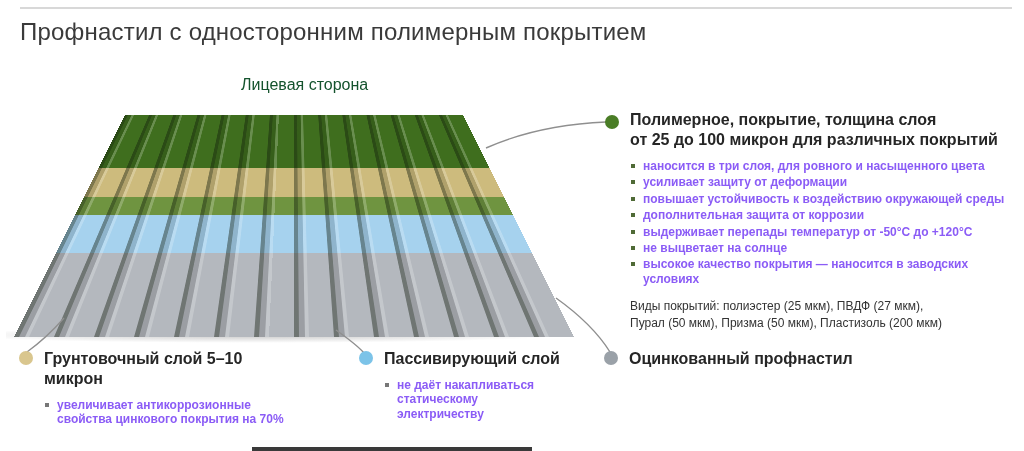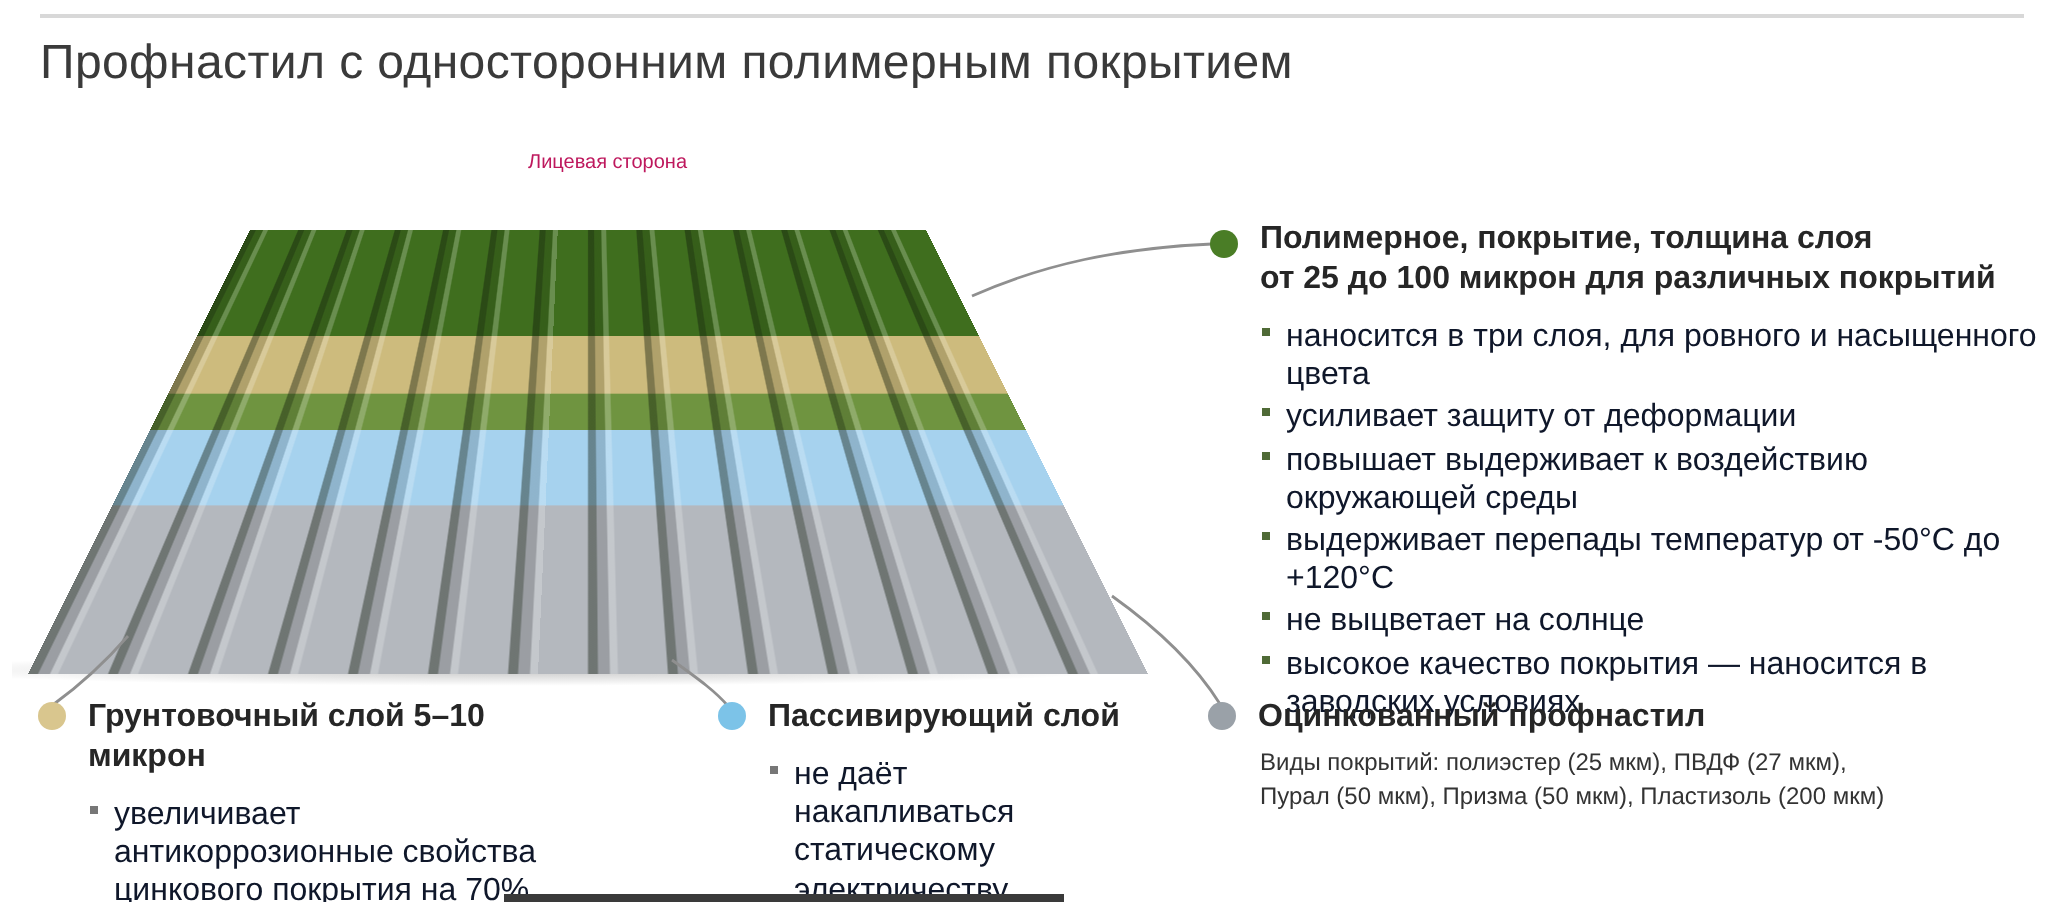--- a/index.html
+++ b/index.html
@@ -6,21 +6,21 @@
     --green:#3f6e1e; --tan:#cdbb7d; --olive:#6f9440; --blue:#a6d2ee; --gray:#b4b8be;
     --dot-green:#4a7d26; --dot-tan:#d9c68e; --dot-blue:#7cc3e8; --dot-gray:#9aa1a8;
     --line:#8f8f8f;
   }
   html,body{margin:0;padding:0;background:#fff;}
   .page{position:relative;width:1024px;height:451px;background:#fff;overflow:hidden;
         font-family:"Liberation Sans",sans-serif;color:#333;}
   .top-rule{position:absolute;left:20px;top:7px;width:992px;height:2px;background:#d8d8d8;}
   .page-title{position:absolute;left:20px;top:18px;margin:0;font-size:24px;font-weight:400;
         color:#3a3a3a;letter-spacing:.2px;}
-  .face-label{position:absolute;left:264px;top:76px;font-size:10px;color:#be185d;}
+  .face-label{position:absolute;left:241px;top:76px;font-size:16px;color:#14532d;}
 
   
   .sheet-area{position:absolute;left:0;top:0;width:600px;height:345px;}
   .sheet-shadow{position:absolute;left:6px;top:327px;width:560px;height:16px;
         background:radial-gradient(ellipse at 45% 50%, rgba(0,0,0,.22), rgba(0,0,0,0) 70%);}
   .sheet{position:absolute;left:14px;top:-303px;width:560px;height:640px;
         transform:perspective(800px) rotateX(55deg);transform-origin:50% 100%;
         background-image:
           repeating-linear-gradient(90deg,
             rgba(15,25,10,.42) 0px, rgba(15,25,10,.42) 5px,
@@ -38,21 +38,21 @@
   .connectors path{fill:none;stroke:var(--line);stroke-width:1.4px;}
 
   .dot{position:absolute;width:14px;height:14px;border-radius:50%;}
   .dot-polymer{left:605px;top:115px;background:var(--dot-green);}
   .dot-primer{left:19px;top:351px;background:var(--dot-tan);}
   .dot-passiv{left:359px;top:351px;background:var(--dot-blue);}
   .dot-steel{left:604px;top:351px;background:var(--dot-gray);}
 
   section{position:absolute;}
   .panel-heading{font-size:16px;font-weight:700;color:#262626;line-height:1.25;}
-  ul.bullets{list-style:none;margin:9px 0 0;padding:0;font-size:16px;line-height:1.2;color:#0f172a;}
+  ul.bullets{list-style:none;margin:9px 0 0;padding:0;font-size:12px;line-height:1.2;color:#8b5cf6;font-weight:bold;}
   ul.bullets li{position:relative;padding-left:13px;margin:0 0 2px;}
   ul.bullets li::before{content:"";position:absolute;left:1px;top:5px;width:4px;height:4px;}
   .green-bullets li::before{background:#4f6a36;}
   .gray-bullets li::before{background:#777;}
   .note{margin:12px 0 13px;font-size:12px;line-height:1.4;color:#333;width:330px;}
 
   .polymer-panel{left:630px;top:110px;width:390px;}
   .primer-panel{left:44px;top:349px;width:250px;}
   .primer-panel ul{width:240px;}
   .passiv-panel{left:384px;top:349px;width:200px;}
@@ -90,21 +90,22 @@
   <span class="dot dot-steel"></span>
 
   <section class="polymer-panel">
     <div class="panel-heading">
       <div>Полимерное, покрытие, толщина слоя</div>
       <div>от 25 до 100 микрон для различных покрытий</div>
     </div>
     <ul class="bullets green-bullets">
       <li>наносится в три слоя, для ровного и насыщенного цвета</li>
       <li>усиливает защиту от деформации</li>
-      <li>повышает выдерживает к воздействию окружающей среды</li>
+      <li>повышает устойчивость к воздействию окружающей среды</li>
+      <li>дополнительная защита от коррозии</li>
       <li>выдерживает перепады температур от -50°С до +120°С</li>
       <li>не выцветает на солнце</li>
       <li>высокое качество покрытия — наносится в заводских условиях</li>
     </ul>
     <p class="note">Виды покрытий: полиэстер (25 мкм), ПВДФ (27 мкм), Пурал (50 мкм), Призма (50 мкм), Пластизоль (200 мкм)</p>
   </section>
 
   <section class="primer-panel">
     <div class="panel-heading">Грунтовочный слой 5–10 микрон</div>
     <ul class="bullets gray-bullets">

